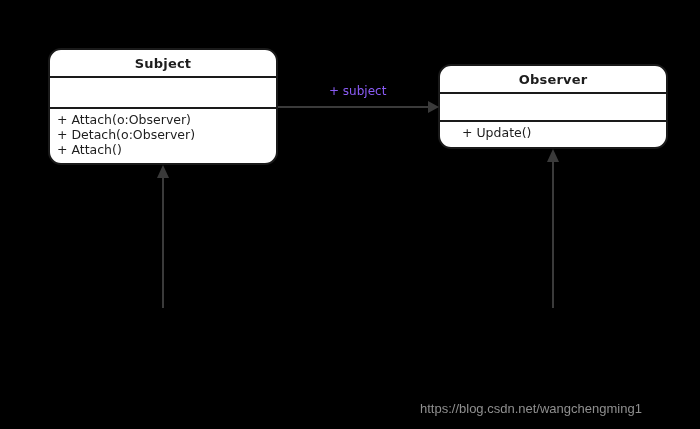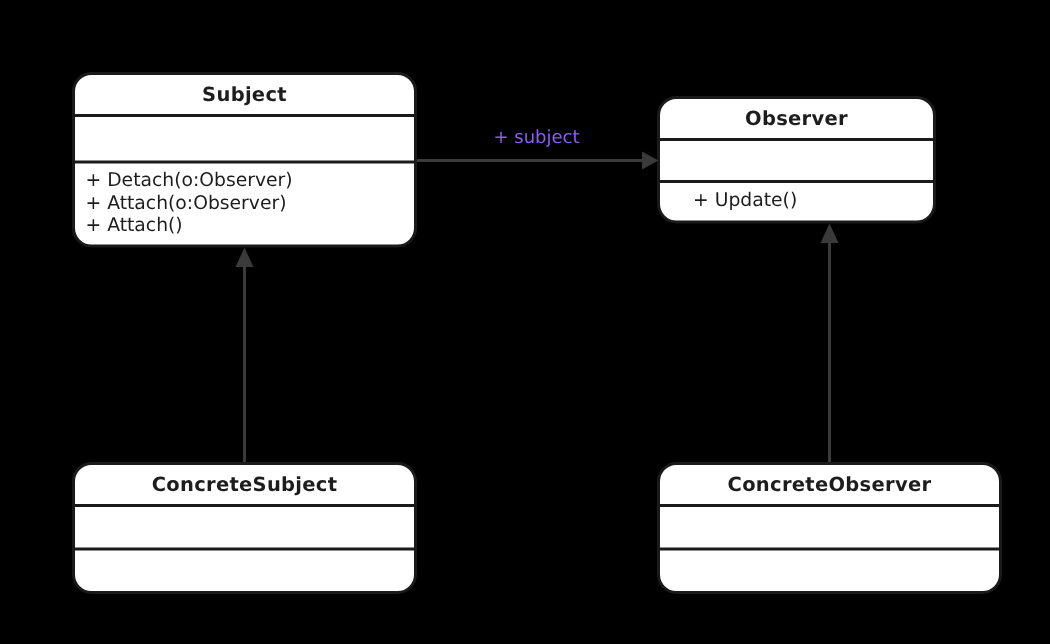--- a/index.html
+++ b/index.html
@@ -98,50 +98,41 @@
 </style>
 </head>
 <body>
 
 <div id="canvas">
 
   <div class="uml-class" style="left:48px; top:48px; width:230px; height:117px;">
     <div class="uml-name" style="height:28px;">Subject</div>
     <div class="uml-compartment divided" style="height:31px;"></div>
     <div class="uml-compartment" style="flex:1;">
+      <div class="uml-member">+ Attach(o:Observer)</div>
       <div class="uml-member">+ Detach(o:Observer)</div>
-      <div class="uml-member">+ Attach(o:Observer)</div>
       <div class="uml-member">+ Attach()</div>
     </div>
   </div>
 
-  <div class="uml-class" style="left:438px; top:64px; width:186px; height:85px;">
+  <div class="uml-class" style="left:438px; top:64px; width:230px; height:85px;">
     <div class="uml-name" style="height:28px;">Observer</div>
     <div class="uml-compartment divided" style="height:28px;"></div>
     <div class="uml-compartment" style="flex:1;margin-left:15px;">
       <div class="uml-member">+ Update()</div>
     </div>
   </div>
 
-  <div class="uml-class" style="left:48px; top:308px; width:230px; height:88px;">
-    <div class="uml-name" style="height:28px;">ConcreteSubject</div>
-    <div class="uml-compartment divided" style="height:29px;"></div>
-    <div class="uml-compartment" style="flex:1;"></div>
-  </div>
 
-  <div class="uml-class" style="left:438px; top:308px; width:230px; height:88px;">
-    <div class="uml-name" style="height:28px;">ConcreteObserver</div>
-    <div class="uml-compartment divided" style="height:29px;"></div>
-    <div class="uml-compartment" style="flex:1;"></div>
-  </div>
 
   <div class="edge-line h" style="left:278px; top:106px; width:152px;"></div>
   <div class="arrow-right" style="left:428px; top:101px;"></div>
   <div class="edge-label" style="left:329px; top:84px;">+ subject</div>
 
   <div class="edge-line v" style="left:162px; top:177px; height:131px;"></div>
   <div class="arrow-up" style="left:157px; top:165px;"></div>
 
   <div class="edge-line v" style="left:552px; top:161px; height:147px;"></div>
   <div class="arrow-up" style="left:547px; top:149px;"></div>
 
+  <div class="watermark" style="left:420px; top:401px;">https://blog.csdn.net/wangchengming1</div>
 
 </div>
 
 </body></html>

